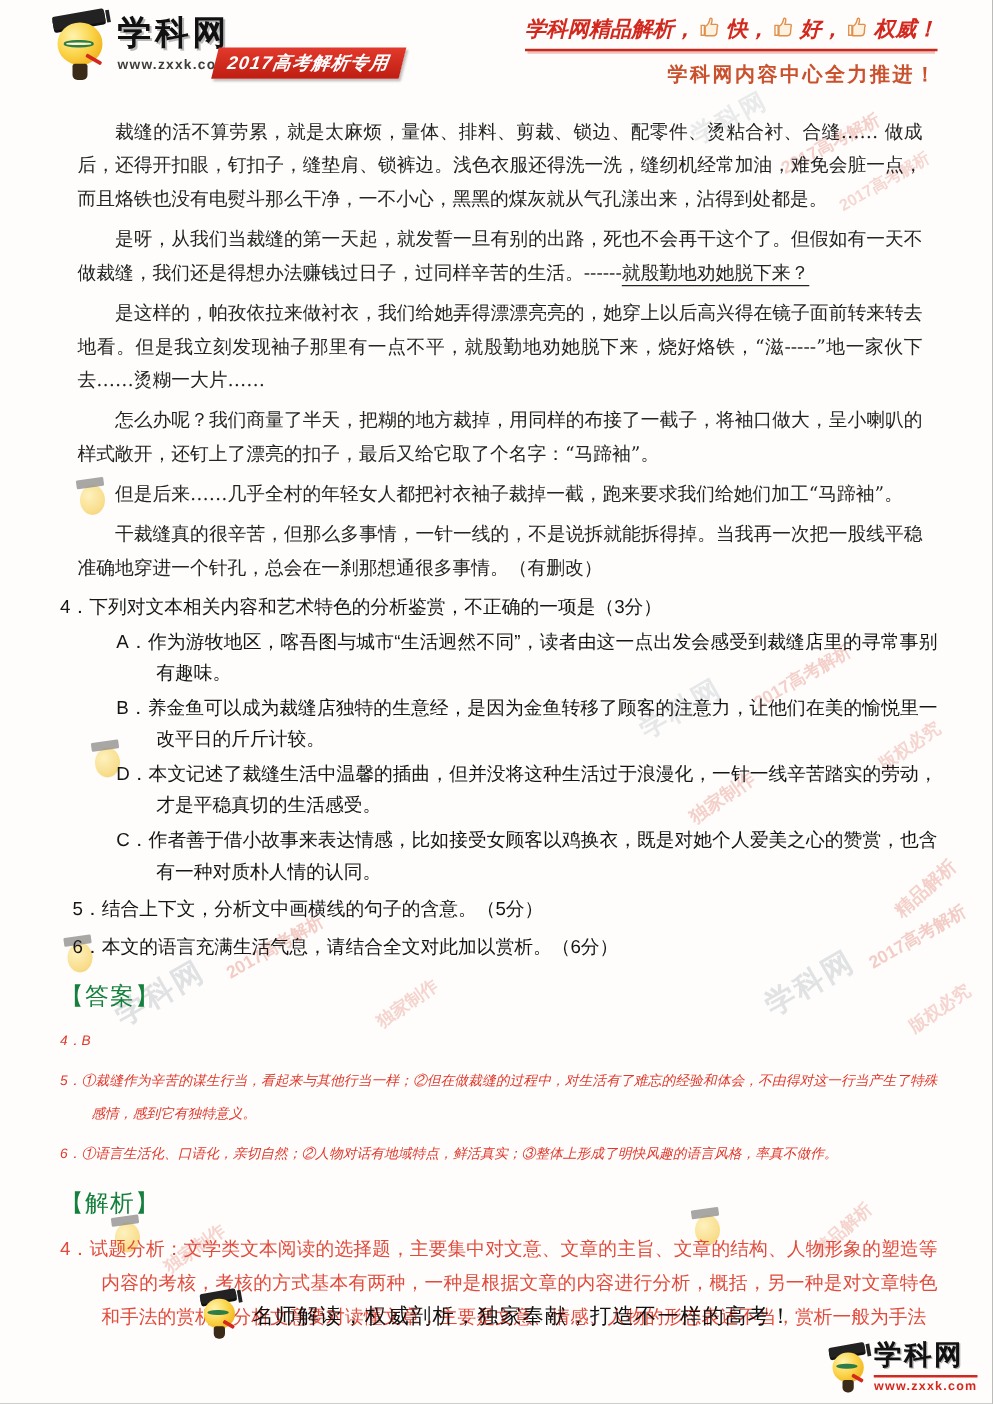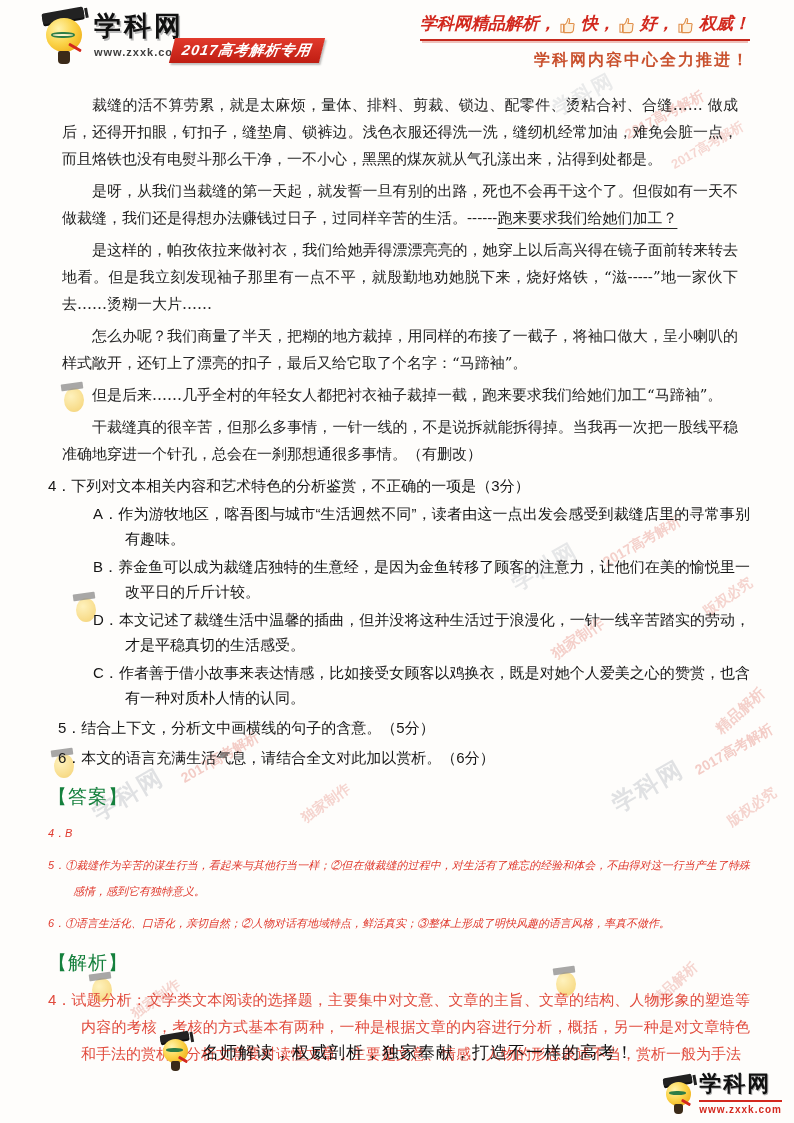--- a/index.html
+++ b/index.html
@@ -24,21 +24,21 @@
   .logo { position:absolute; left:42px; top:8px; display:flex; align-items:flex-start; }
   .logo-text { margin-left:6px; }
   .site-name { font-size:27px; font-weight:bold; color:#111; letter-spacing:3px;
                text-shadow:1.5px 1.5px 0 #b9b9b9; font-family:"Liberation Sans",sans-serif; }
   .site-url  { font-size:11px; font-weight:bold; color:#3d3d3d; letter-spacing:1px; margin-top:2px; }
   .ribbon { position:absolute; left:172px; top:38px; width:150px; height:25px;
             background:linear-gradient(#e23a2c,#bf1d12); transform:skewX(-14deg);
             box-shadow:2px 2px 2px rgba(0,0,0,.25); display:flex; align-items:center; justify-content:center; }
   .ribbon span { transform:skewX(6deg); color:#fff; font-size:14.5px; font-weight:bold; font-style:italic; letter-spacing:1px; }
   .slogan { position:absolute; right:44px; top:12px; text-align:right; }
-  .slogan-line1 { display:inline-flex; align-items:flex-end; gap:2px;
+  .slogan-line1 { display:inline-flex; align-items:flex-start; gap:2px;
                   font-size:17px; font-weight:bold; font-style:italic; color:#d2281e;
                   padding-bottom:4px; border-bottom:2px solid #c5281c;
                   box-shadow:0 4px 0 -2px rgba(208,80,70,.35); }
   .thumb { width:19px; height:19px; margin:0 1px; }
   .slogan-line2 { margin-top:9px; font-size:16px; font-weight:600; color:#c9512e; letter-spacing:2px; }
   
   .mascot { position:relative; flex:none; }
   .mascot .face { position:absolute; border-radius:50%;
         background:radial-gradient(circle at 35% 32%, #fff3ae, #fbd44a 45%, #eea90f 90%); }
   .mascot .cap { position:absolute; background:#222; transform:rotate(-10deg); border-radius:2px;
@@ -154,21 +154,21 @@
         <span>权威！</span>
       </div>
       <div class="slogan-line2">学科网内容中心全力推进！</div>
     </div>
   </div>
 
   <div class="content">
 
     <p class="story">裁缝的活不算劳累，就是太麻烦，量体、排料、剪裁、锁边、配零件、烫粘合衬、合缝…… 做成后，还得开扣眼，钉扣子，缝垫肩、锁裤边。浅色衣服还得洗一洗，缝纫机经常加油，难免会脏一点，而且烙铁也没有电熨斗那么干净，一不小心，黑黑的煤灰就从气孔漾出来，沾得到处都是。</p>
 
-    <p class="story"><span>是呀，从我们当裁缝的第一天起，就发誓一旦有别的出路，死也不会再干这个了。但假如有一天不做裁缝，我们还是得想办法赚钱过日子，过同样辛苦的生活。</span><span class="dashes">------</span><span class="ul">跑来要求我们给她们加工？</span></p>
+    <p class="story"><span>是呀，从我们当裁缝的第一天起，就发誓一旦有别的出路，死也不会再干这个了。但假如有一天不做裁缝，我们还是得想办法赚钱过日子，过同样辛苦的生活。</span><span class="dashes">------</span><span class="ul">就殷勤地劝她脱下来？</span></p>
 
     <p class="story">是这样的，帕孜依拉来做衬衣，我们给她弄得漂漂亮亮的，她穿上以后高兴得在镜子面前转来转去地看。但是我立刻发现袖子那里有一点不平，就殷勤地劝她脱下来，烧好烙铁，“滋-----”地一家伙下去……烫糊一大片……</p>
     <p class="story">怎么办呢？我们商量了半天，把糊的地方裁掉，用同样的布接了一截子，将袖口做大，呈小喇叭的样式敞开，还钉上了漂亮的扣子，最后又给它取了个名字：“马蹄袖”。</p>
     <p class="story">但是后来……几乎全村的年轻女人都把衬衣袖子裁掉一截，跑来要求我们给她们加工“马蹄袖”。</p>
     <p class="story">干裁缝真的很辛苦，但那么多事情，一针一线的，不是说拆就能拆得掉。当我再一次把一股线平稳准确地穿进一个针孔，总会在一刹那想通很多事情。（有删改）</p>
 
     <div class="qa q-stem">4．下列对文本相关内容和艺术特色的分析鉴赏，不正确的一项是（3分）</div>
 
     <div class="qa q-option"><span>A．</span><span>作为游牧地区，喀吾图与城市“生活迥然不同”，读者由这一点出发会感受到裁缝店里的寻常事别有趣味。</span></div>
     <div class="qa q-option"><span>B．</span><span>养金鱼可以成为裁缝店独特的生意经，是因为金鱼转移了顾客的注意力，让他们在美的愉悦里一改平日的斤斤计较。</span></div>

